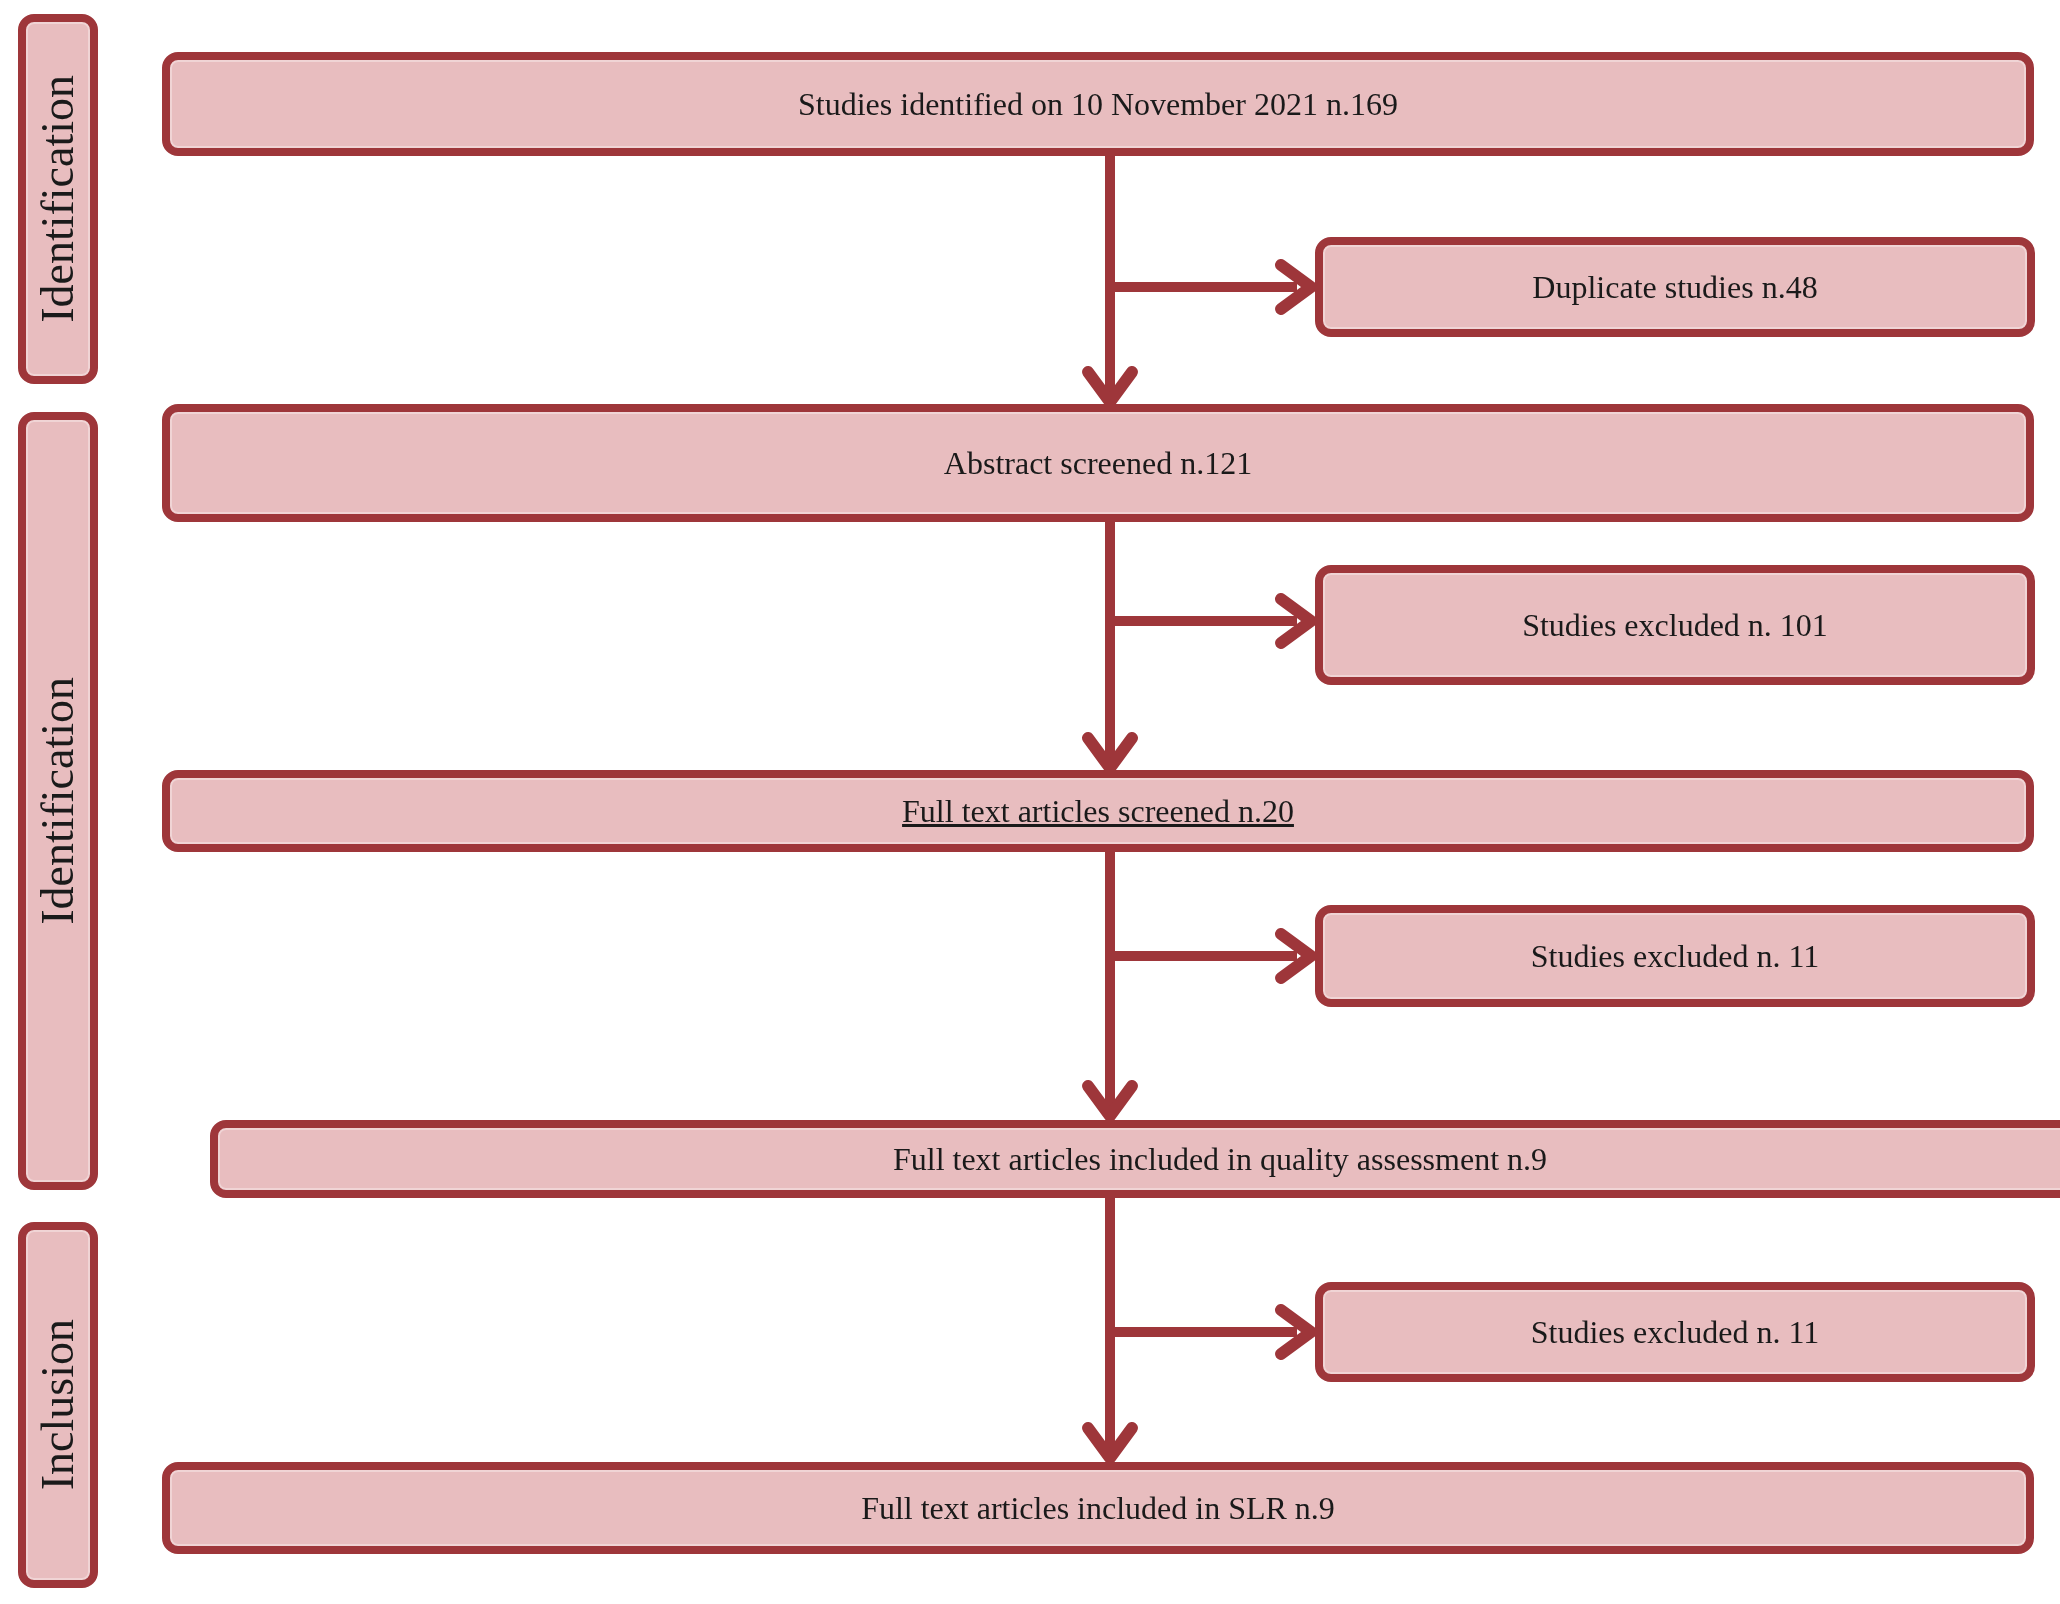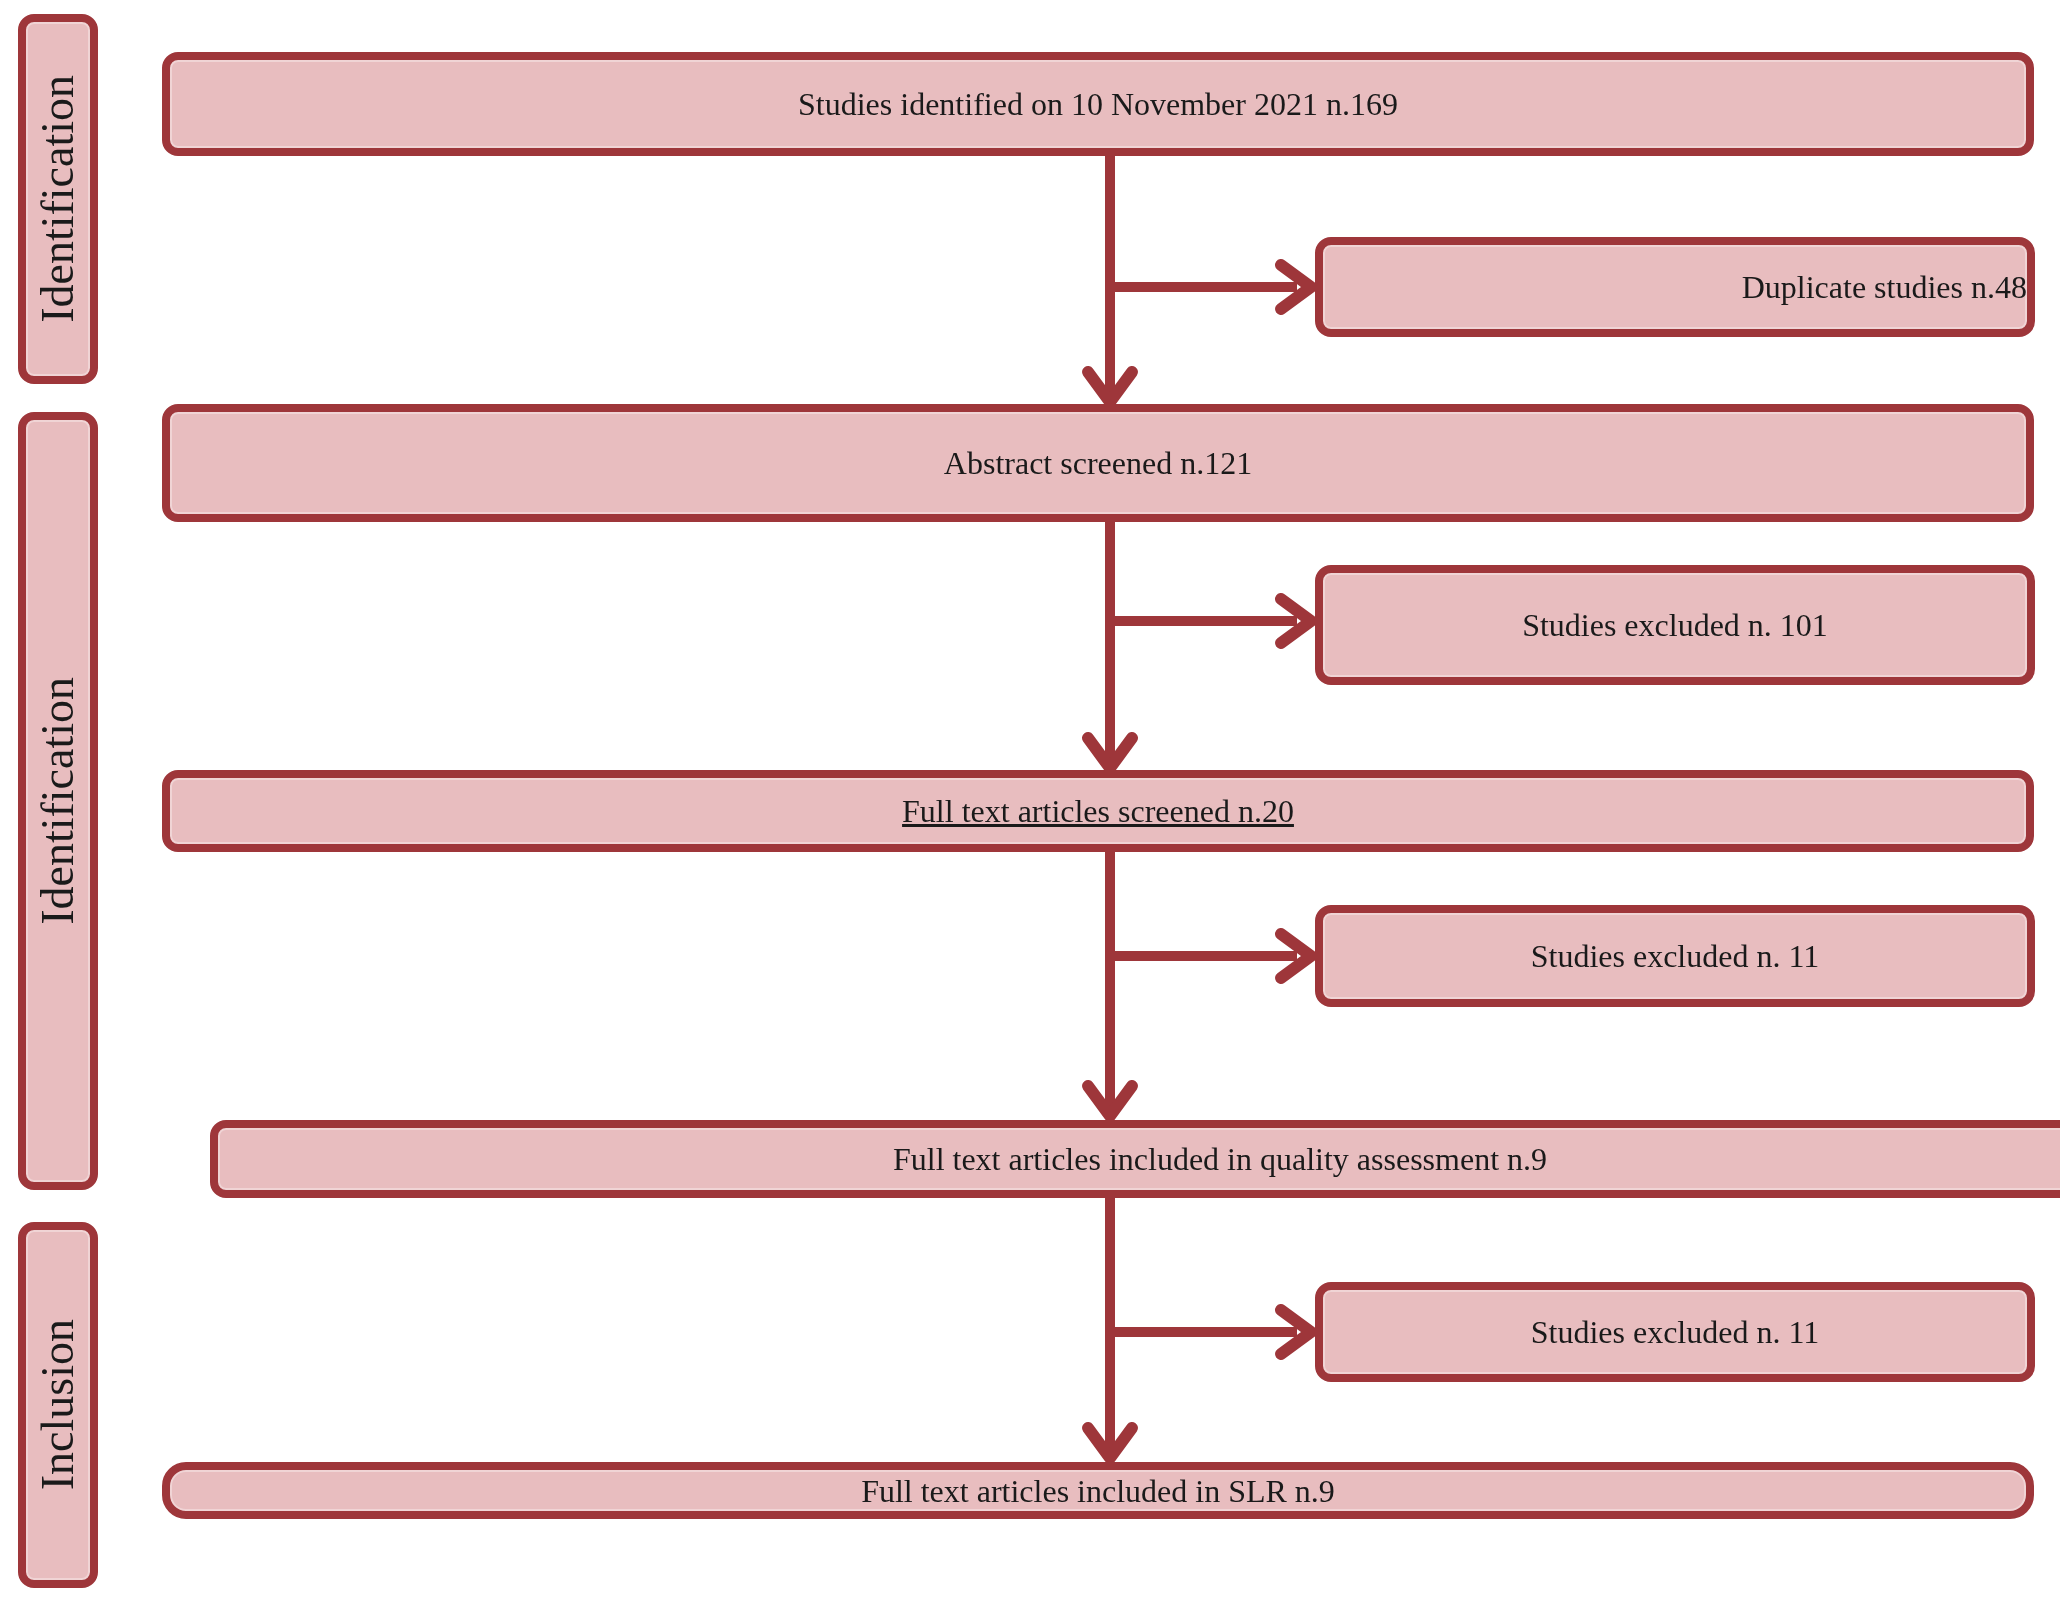--- a/index.html
+++ b/index.html
@@ -40,25 +40,25 @@
   #stage-1{top:14px;height:370px;}
   #stage-2{top:412px;height:778px;}
   #stage-3{top:1222px;height:366px;}
 
   
   .mainbox{left:162px;width:1872px;}
   #main-1{top:52px;height:104px;}
   #main-2{top:404px;height:118px;}
   #main-3{top:770px;height:82px;text-decoration:underline;}
   #main-4{top:1120px;height:78px;left:210px;width:2020px;}
-  #main-5{top:1462px;height:57px;border-radius:24px;}
+  #main-5{top:1462px;height:92px;}
 
   
   .sidebox{left:1315px;width:720px;}
-  #side-1{top:237px;height:100px;justify-content:flex-end;}
+  #side-1{top:237px;height:100px;}
   #side-2{top:565px;height:120px;}
   #side-3{top:905px;height:102px;}
   #side-4{top:1282px;height:100px;}
 
   .arrows{position:absolute;left:0;top:0;width:2060px;height:1604px;pointer-events:none;}
   .arrows *{stroke:var(--arrow);fill:none;}
   .shaft{stroke-width:10;}
   .head{stroke-width:12;stroke-linecap:round;stroke-linejoin:round;}
 </style>
 </head>

